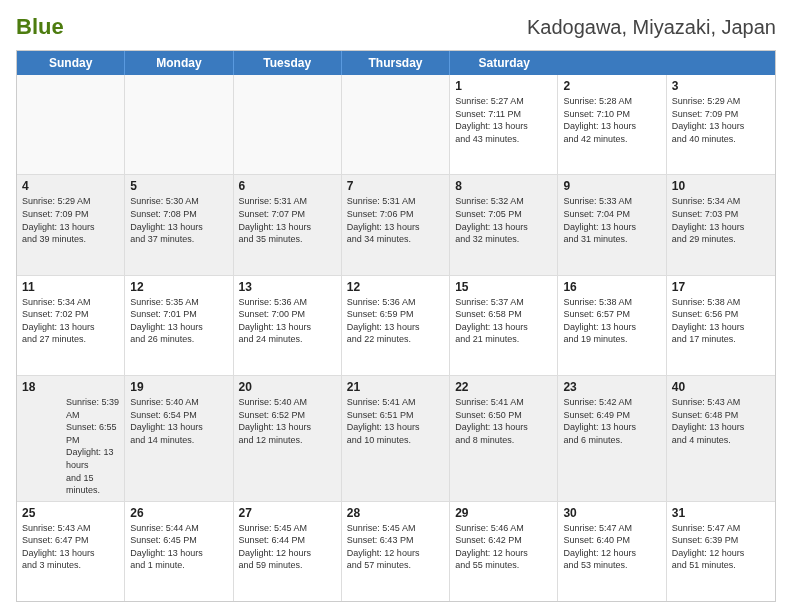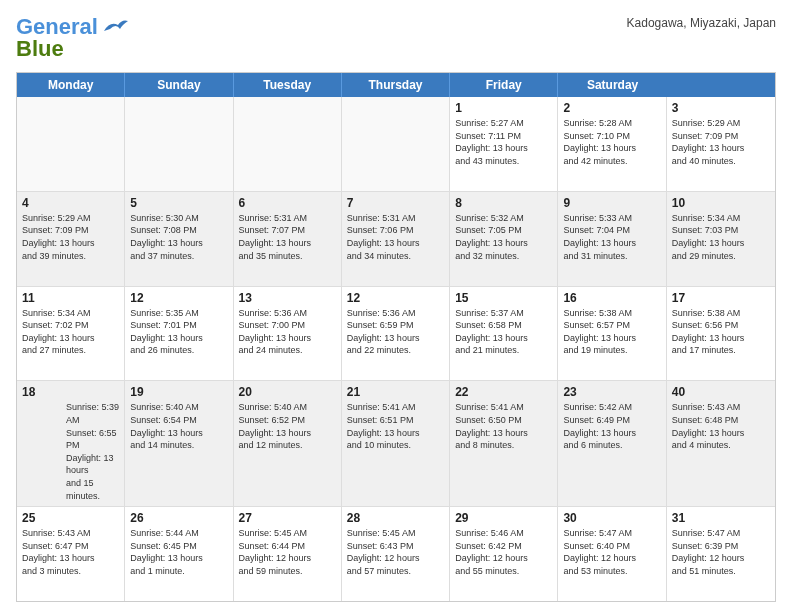--- a/index.html
+++ b/index.html
@@ -36,21 +36,21 @@
     .title-block {
       text-align: right;
     }
     .title-block h1 {
       font-size: 36px;
       font-weight: 300;
       color: #222;
       line-height: 1.1;
     }
     .title-block h2 {
-      font-size: 12px;
+      font-size: 20px;
       font-weight: normal;
       color: #444;
     }
     .calendar {
       flex: 1;
       display: flex;
       flex-direction: column;
       border: 1px solid #ccc;
     }
     .cal-header {
@@ -103,42 +103,33 @@
       color: #333;
       line-height: 1.4;
     }
   </style>
 </head>
 <body>
 
 <div class="container">
   <div class="header">
     <div class="logo">
-      <div class="logo-row">
-        <div style="font-size:22px;font-weight:bold;color:#333;line-height:1;">
-          <span style="color:#4a90d9;">General</span>
-        </div>
-        <svg width="28" height="20" viewBox="0 0 28 20">
-          <path d="M2,14 Q8,4 16,8 Q20,2 26,4 Q20,8 18,12 Q14,6 8,12 Z" fill="#3a7abf"></path>
-        </svg>
-      </div>
       <div style="font-size:22px;font-weight:bold;color:#4d7c0f;margin-top:-2px;">Blue</div>
     </div>
     <div class="title-block">
       <h2>Kadogawa, Miyazaki, Japan</h2>
     </div>
   </div>
 
   <div class="calendar">
     <div class="cal-header">
+      <div class="cal-header-cell">Sunday</div>
       <div class="cal-header-cell">Monday</div>
-      <div class="cal-header-cell">Sunday</div>
       <div class="cal-header-cell">Tuesday</div>
       <div class="cal-header-cell">Thursday</div>
-      <div class="cal-header-cell">Friday</div>
       <div class="cal-header-cell">Saturday</div>
     </div>
     <div class="cal-body" id="cal-body">
     <div class="cal-row">
           <div class="cal-cell empty"></div>
           <div class="cal-cell empty"></div>
           <div class="cal-cell empty"></div>
           <div class="cal-cell empty"></div>
           <div class="cal-cell">
             <span class="day-num">1</span>

